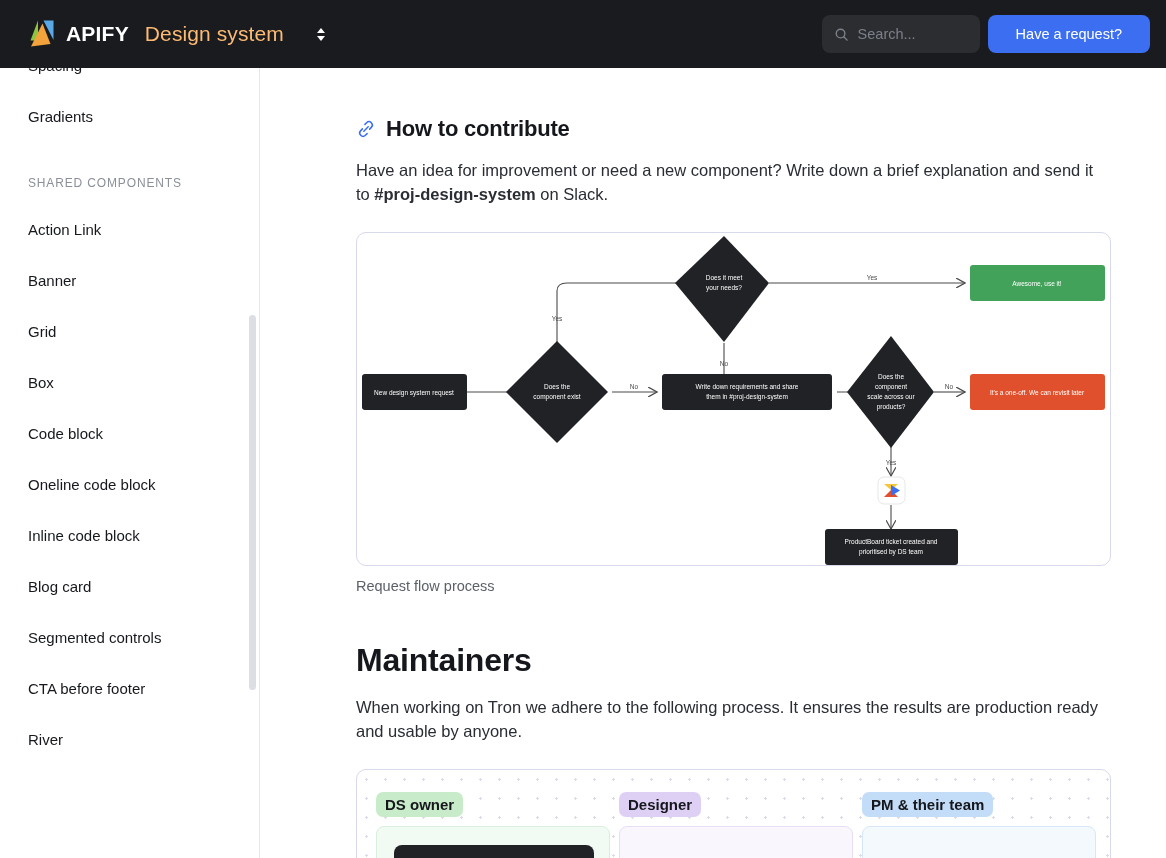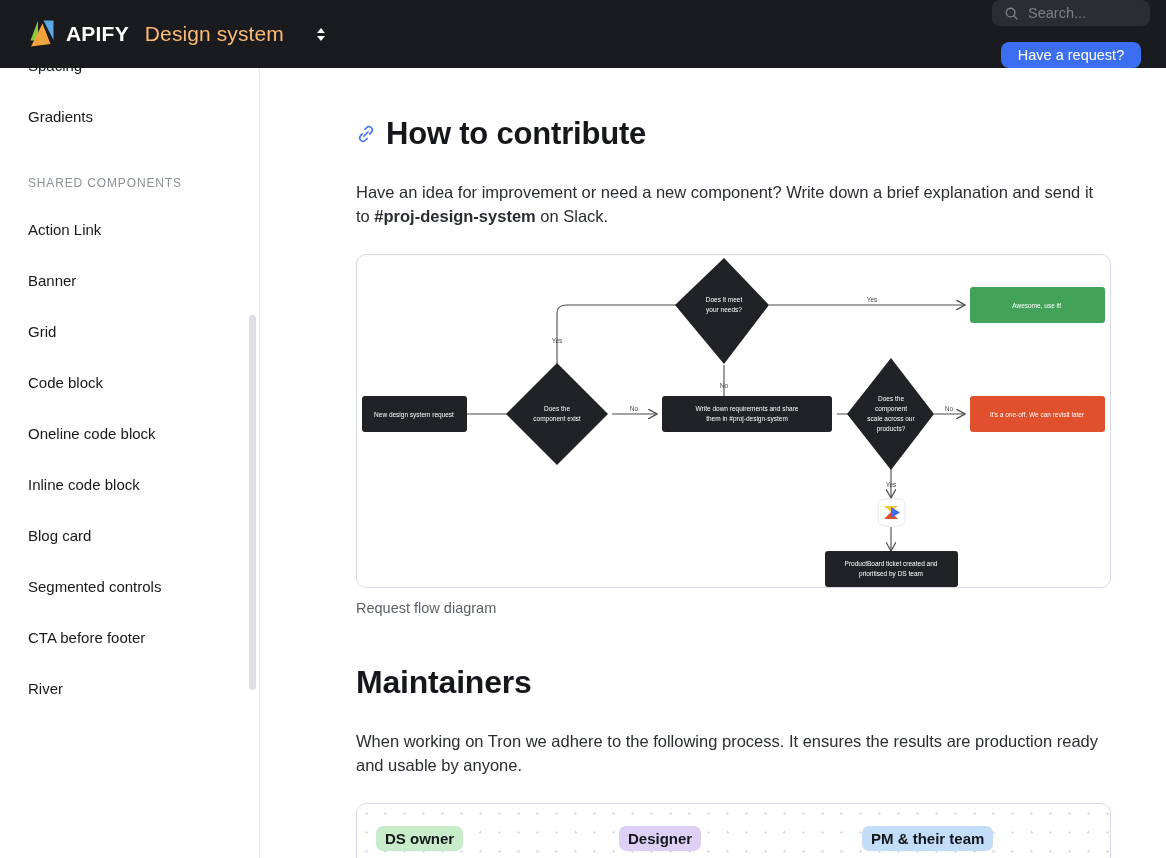--- a/index.html
+++ b/index.html
@@ -31,36 +31,36 @@
   .brand-switch {
     margin-left: 18px; width: 18px; height: 24px;
     display: flex; flex-direction: column; align-items: center;
     justify-content: center; gap: 3px; cursor: pointer;
   }
   .brand-switch .tri { width: 0; height: 0; border-left: 4.5px solid transparent; border-right: 4.5px solid transparent; }
   .brand-switch .up { border-bottom: 5px solid #ffffff; }
   .brand-switch .dn { border-top: 5px solid #ffffff; }
 
   .header-right {
-    margin-left: auto; display: flex; align-items: center; gap: 16px; flex-direction: column;
+    margin-left: auto; display: flex; align-items: center; gap: 8px;
   }
   .searchbox {
     width: 158px; height: 38px; background: #2b2d31;
     border-radius: 8px; display: flex; align-items: center;
     padding: 0 12px; gap: 9px; cursor: text;
   }
   .searchbox svg { flex: none; }
   .search-input {
     background: transparent; border: none; outline: none;
     color: #c9ccd1; font-size: 14.5px;
     font-family: "Liberation Sans", sans-serif; width: 100%;
   }
   .search-input::placeholder { color: #7c8088; }
   .cta-btn {
-    height: 38px; padding: 0 17px; background: #3b6ef0;
+    height: 38px; padding: 0 28px; background: #3b6ef0;
     color: #ffffff; border: none; border-radius: 8px;
     font-size: 14.5px; font-family: "Liberation Sans", sans-serif;
     cursor: pointer; white-space: nowrap;
   }
 
   
   .sidebar {
     position: absolute; top: 68px; left: 0;
     width: 260px; height: 790px;
     background: #ffffff;
@@ -87,28 +87,28 @@
 
   
   .main {
     position: absolute; top: 68px; left: 300px;
     width: 866px; height: 790px;
     overflow: hidden; background: #fff;
   }
   .main-inner { padding: 48px 55px 0 56px; }
 
   h2.section-title {
-    font-size: 31px; font-weight: 700; color: #15171c;
+    font-size: 22px; font-weight: 700; color: #15171c;
     display: flex; align-items: center; gap: 10px;
     letter-spacing: -.2px;
   }
   .anchor-icon { flex: none; cursor: pointer; }
   .para {
     font-size: 16.5px; line-height: 24px; color: #2a2d34;
-    margin-top: 28px; max-width: 748px;
+    margin-top: 16px; max-width: 748px;
   }
   .para b { font-weight: 700; }
 
   .figure {
     margin-top: 26px; width: 755px; height: 334px;
     border: 1px solid #d8d9ea; border-radius: 10px;
     background: #ffffff; position: relative; overflow: hidden;
   }
   .fig-caption {
     margin-top: 12px; font-size: 14.5px; color: #5c6069;
@@ -175,20 +175,21 @@
 </div>
 
 <nav class="sidebar">
   <div class="sidebar-inner" id="sidebar-items">
       <div class="nav-item">Spacing</div>
       <div class="nav-item">Gradients</div>
       <div class="nav-group-title">SHARED COMPONENTS</div>
       <div class="nav-item">Action Link</div>
       <div class="nav-item">Banner</div>
       <div class="nav-item">Grid</div>
+      <div class="nav-item">Box</div>
       <div class="nav-item">Code block</div>
       <div class="nav-item">Oneline code block</div>
       <div class="nav-item">Inline code block</div>
       <div class="nav-item">Blog card</div>
       <div class="nav-item">Segmented controls</div>
       <div class="nav-item">CTA before footer</div>
       <div class="nav-item">River</div>
     </div>
   <div class="scroll-track"></div>
   <div class="scroll-thumb"></div>
@@ -296,21 +297,21 @@
         </g>
 
         <g>
           <rect x="468" y="296" width="133" height="36" rx="3" fill="#212225"></rect>
           <text x="534" y="311" font-family="Liberation Sans, sans-serif" font-size="6.5" fill="#fff" text-anchor="middle">ProductBoard ticket created and</text>
           <text x="534" y="321" font-family="Liberation Sans, sans-serif" font-size="6.5" fill="#fff" text-anchor="middle">prioritised by DS team</text>
         </g>
       </svg>
     </div>
 
-    <div class="fig-caption">Request flow diagram</div>
+    <div class="fig-caption">Request flow process</div>
 
     <h2 class="plain-title">Maintainers</h2>
     <p class="para">When working on Tron we adhere to the following process. It ensures the results are production ready and usable by anyone.</p>
 
     <div class="board">
       <div class="board-cols" id="board-cols">
           <div class="board-col"><span class="col-badge" style="background: rgb(200, 236, 201);">DS owner</span><div class="col-body" style="background: rgb(242, 251, 243); border: 1px solid rgb(217, 238, 219);">
               <div class="card-dark"></div>
             </div></div>
           <div class="board-col"><span class="col-badge" style="background: rgb(222, 208, 245);">Designer</span><div class="col-body" style="background: rgb(250, 246, 254); border: 1px solid rgb(231, 223, 245);"></div></div>

